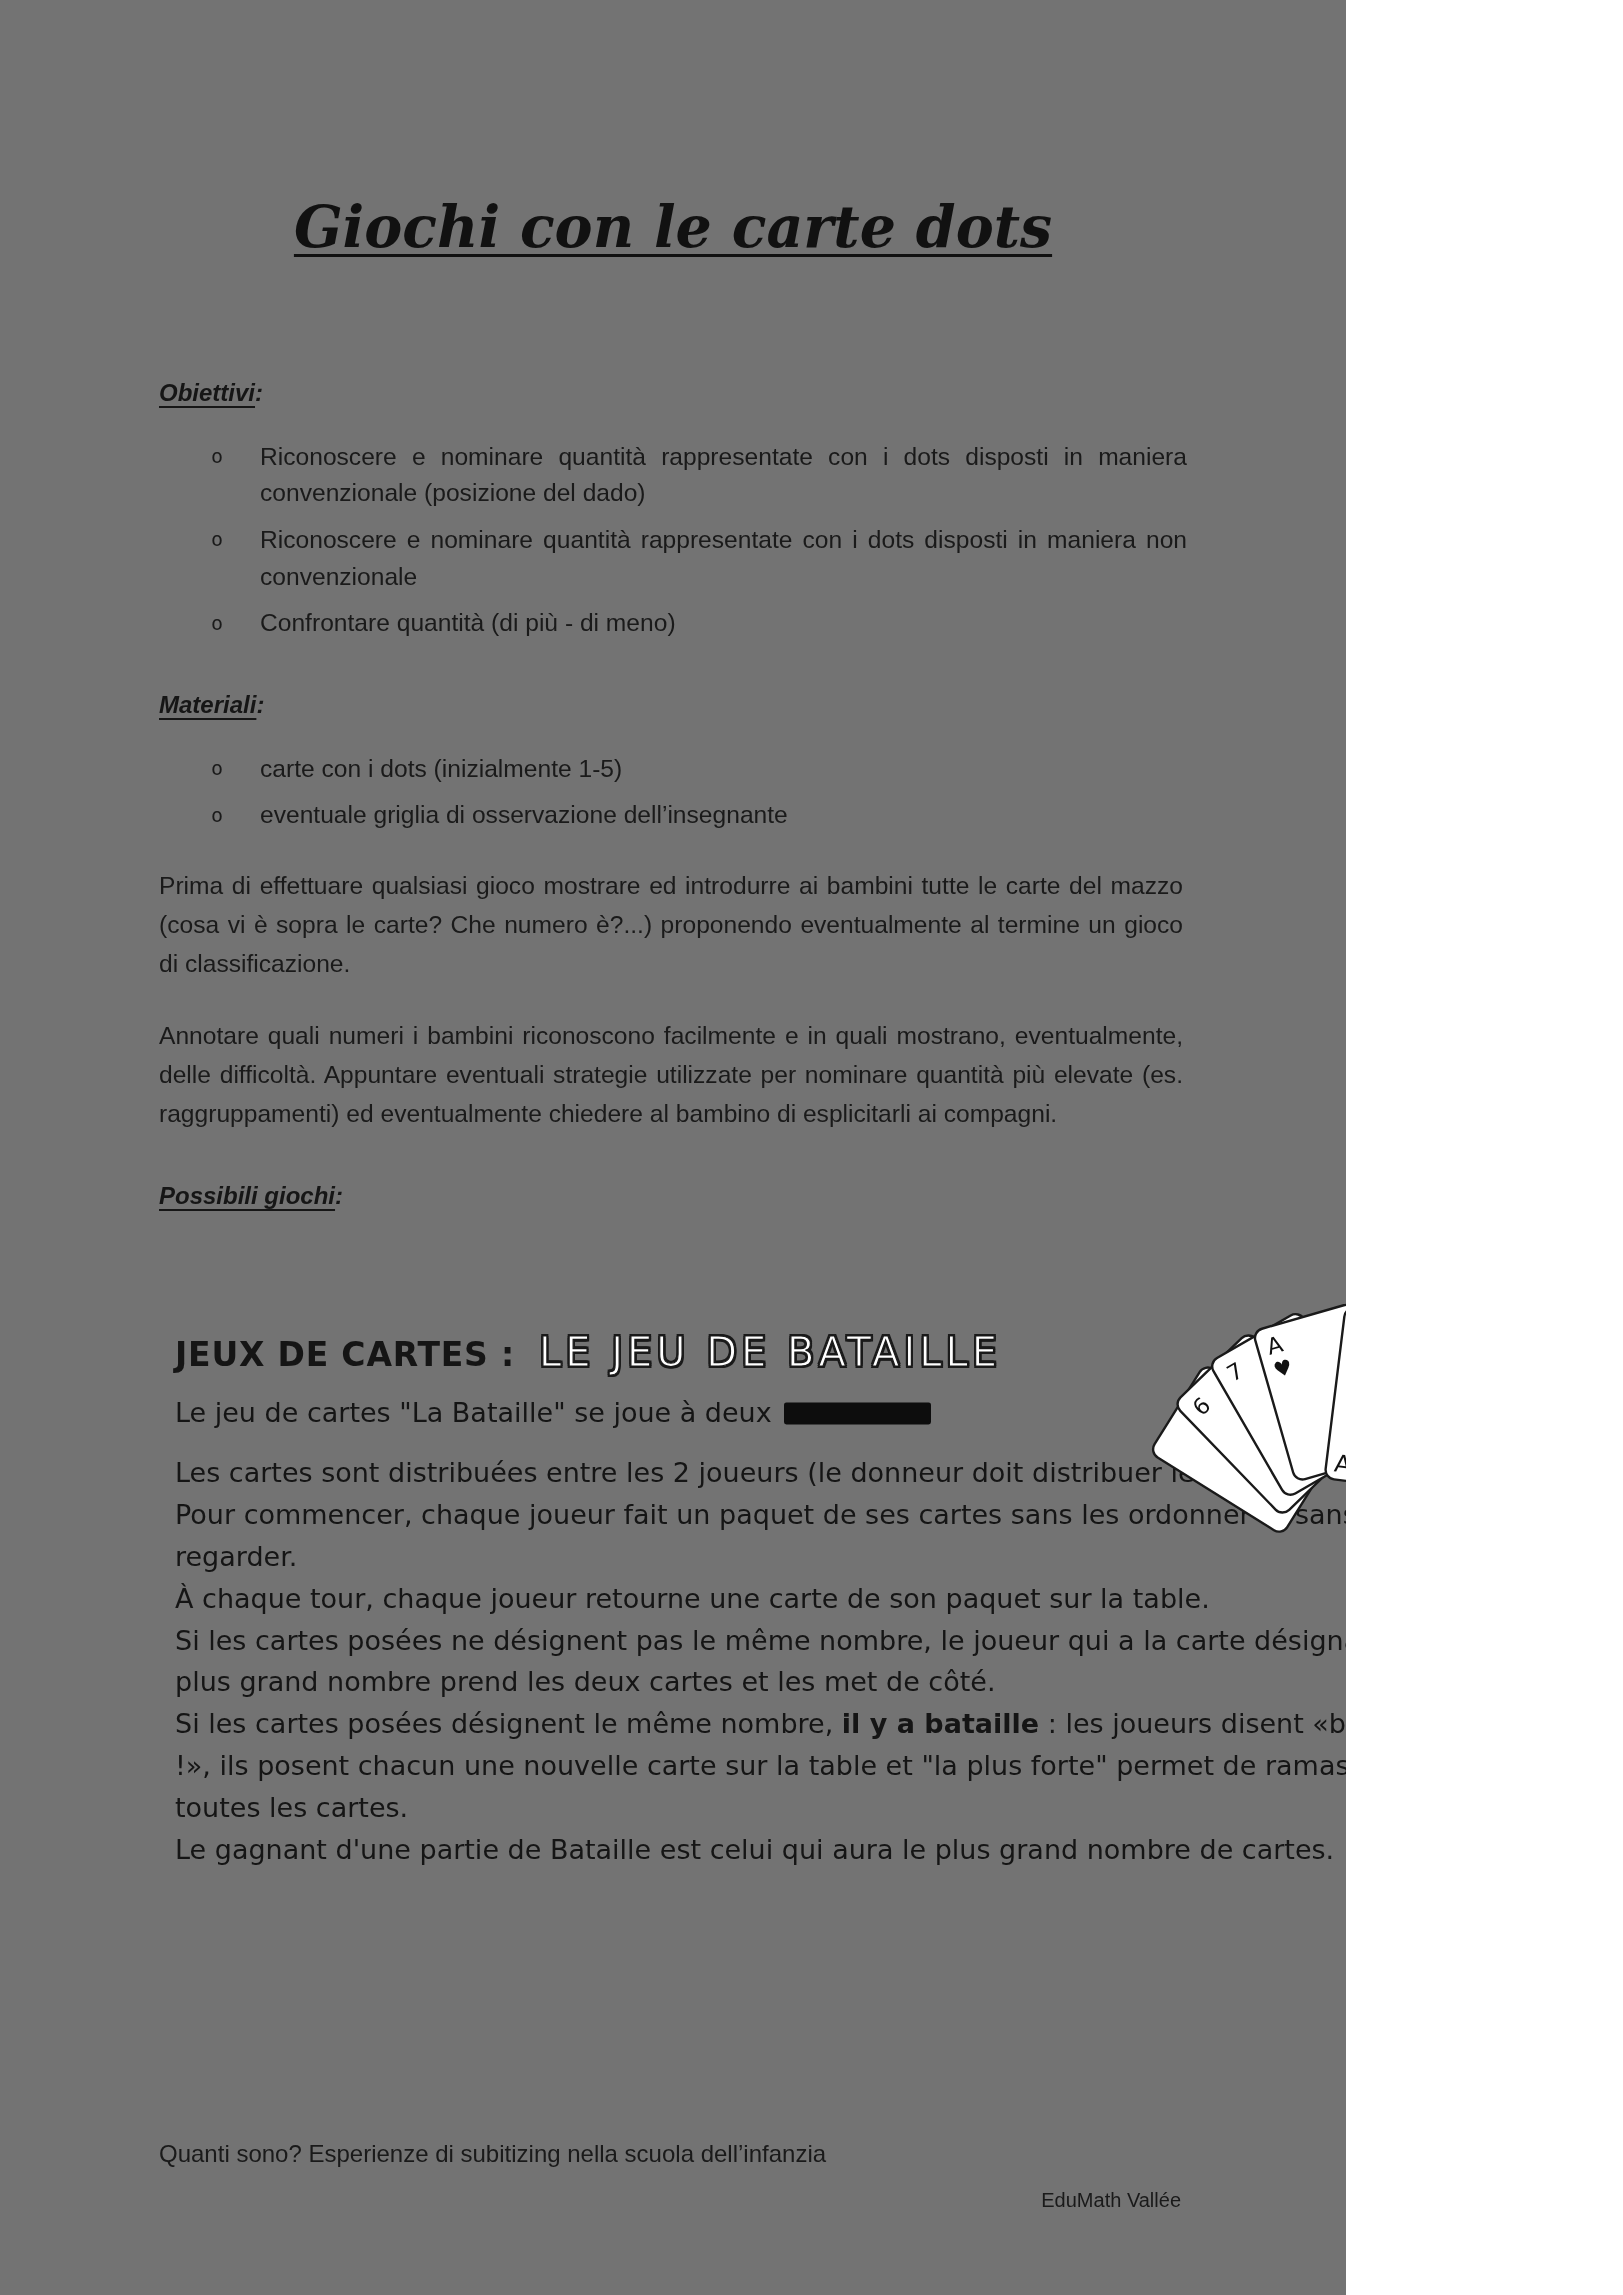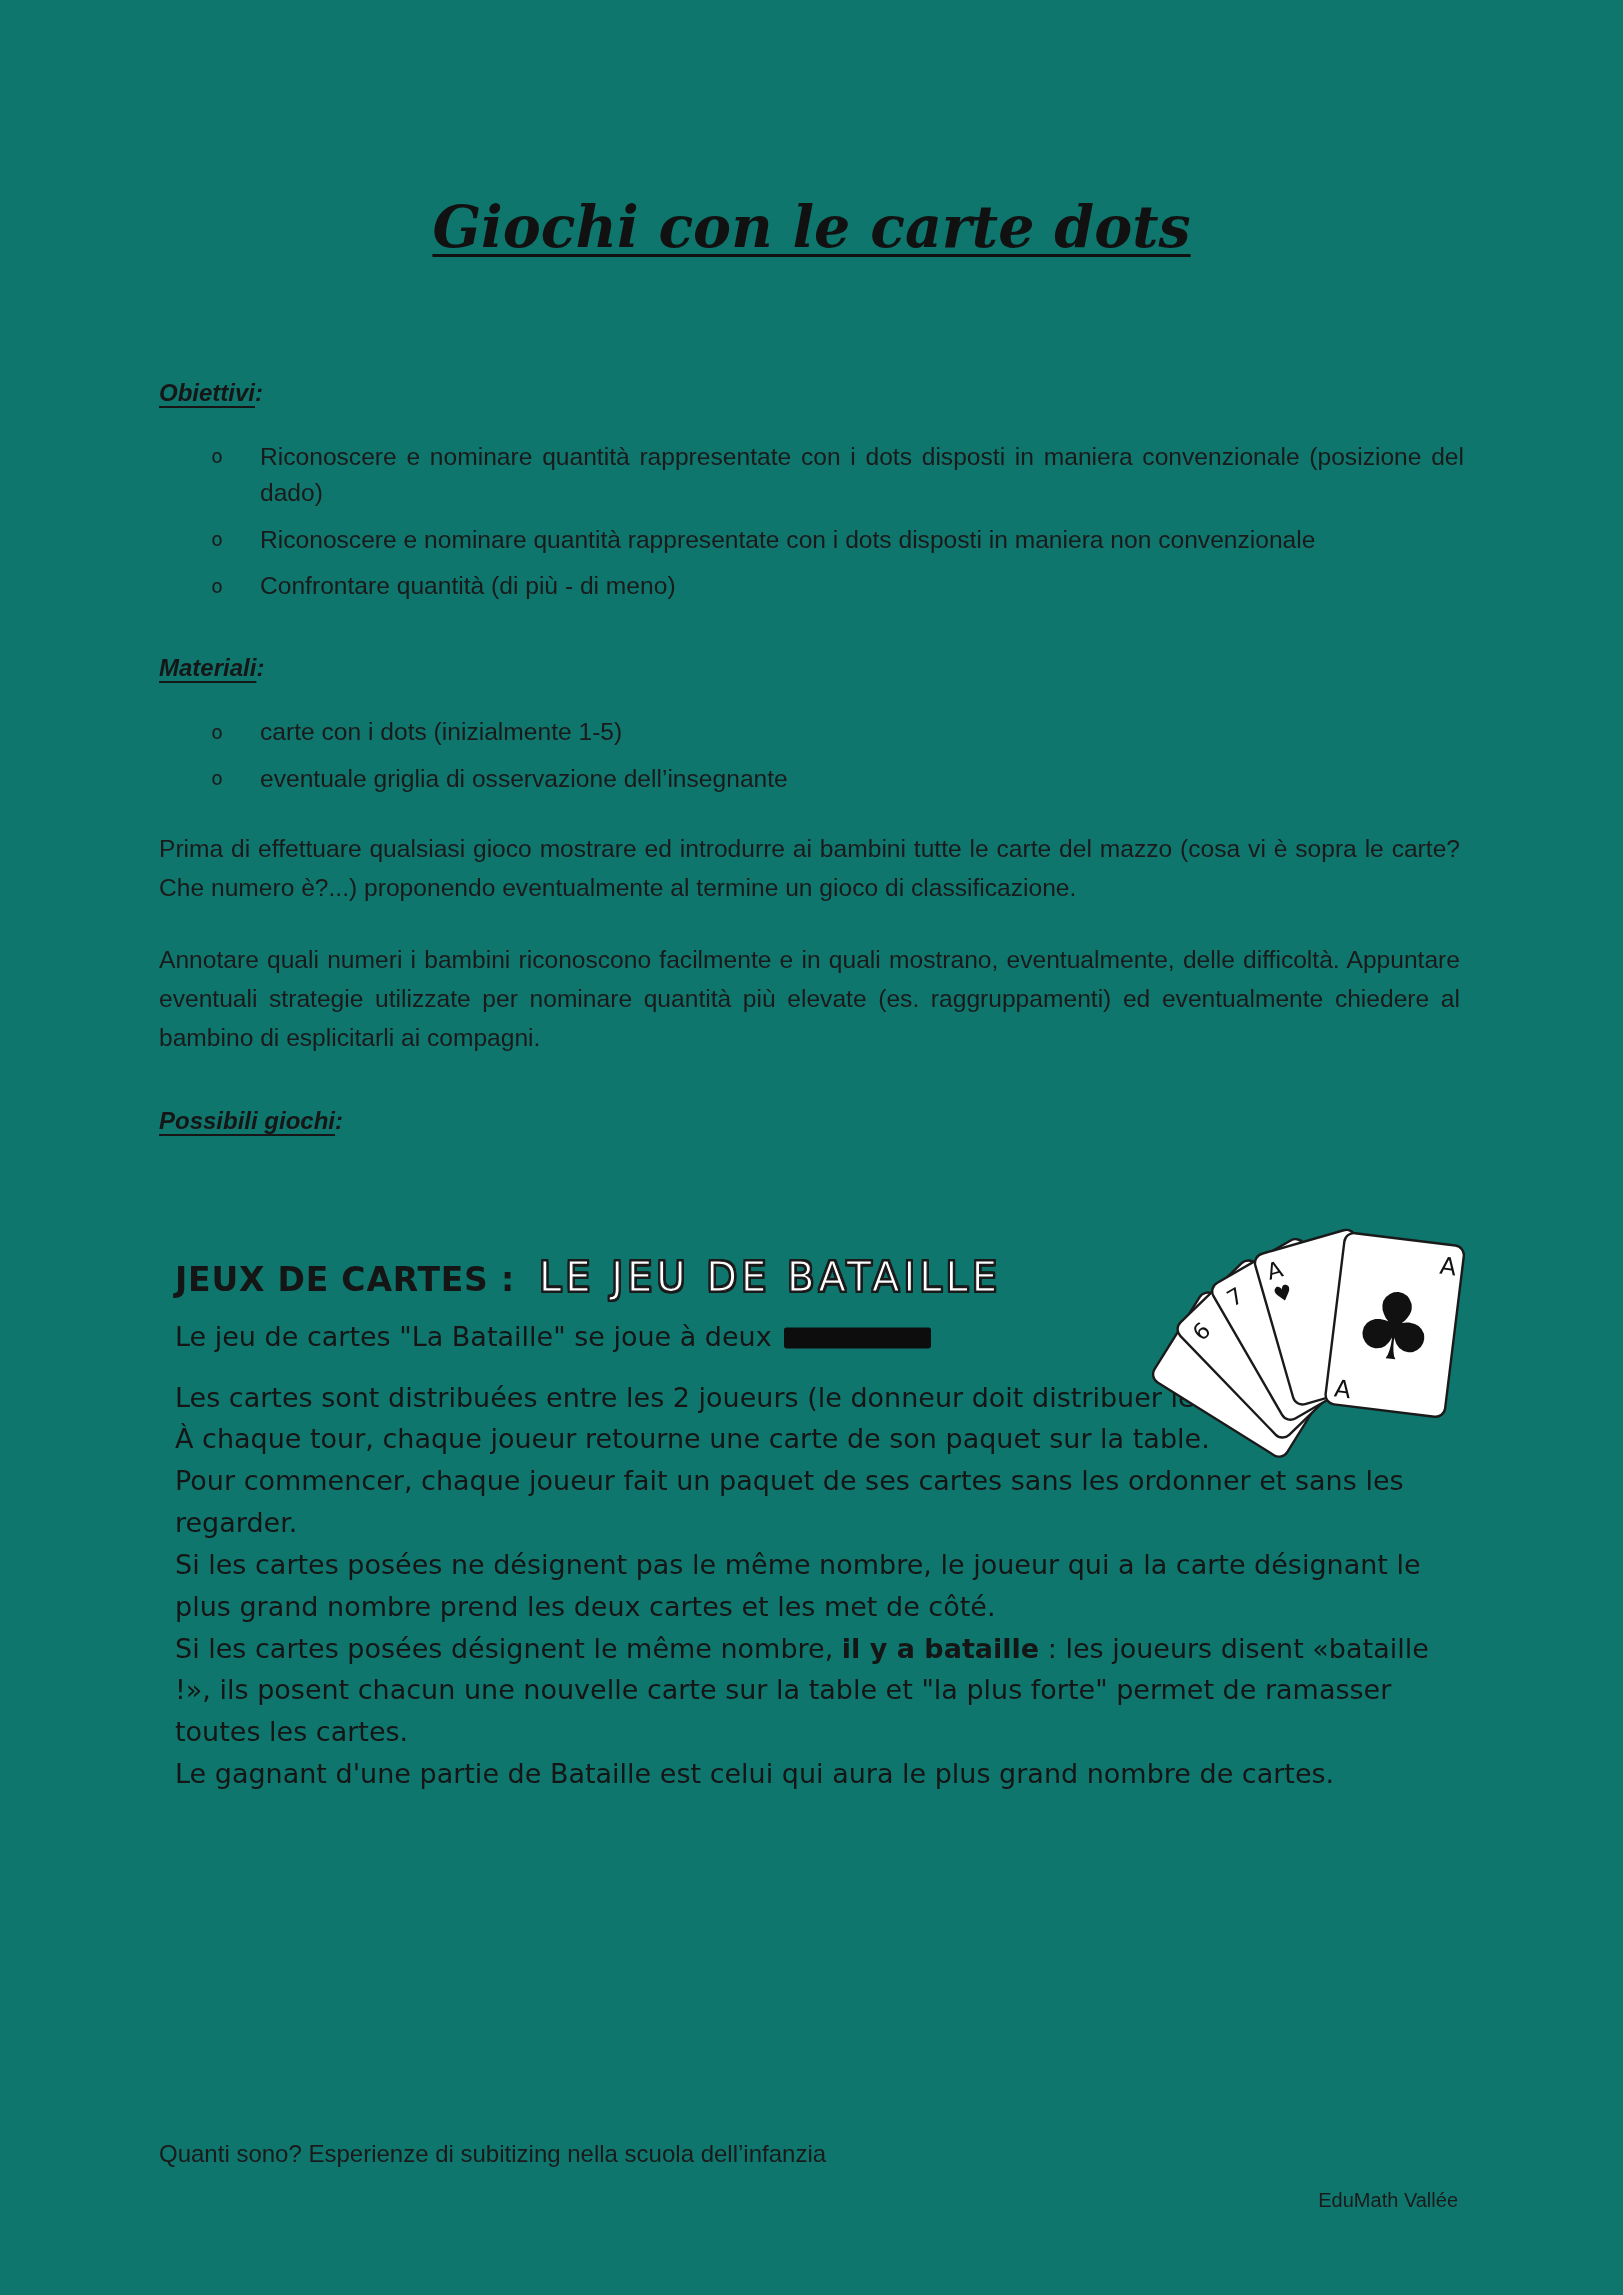--- a/index.html
+++ b/index.html
@@ -2,23 +2,23 @@
 <html lang="it" style="font-size:12.7px"><head>
 <meta charset="utf-8">
 <style>
   html, body {
     margin: 0;
     padding: 0;
     background: #ffffff;
   }
   .page {
     position: relative;
-    width: 1623px;
+    width: 1346px;
     height: 2295px;
-    background: #0f766e;
+    background: #737373;
     box-sizing: border-box;
     padding: 194px 159px 0 159px;
     font-family: "Liberation Sans", sans-serif;
     color: #1a1a1a;
     overflow: hidden;
   }
   .doc-title {
     font-family: "DejaVu Serif", serif;
     font-style: italic;
     font-weight: 700;
@@ -232,22 +232,22 @@
       <span class="fig-label">JEUX DE CARTES :</span><span class="fig-title">LE JEU DE BATAILLE</span>
     </div>
 
     <p class="fig-line">
       <span>Le jeu de cartes "La Bataille" se joue à deux</span><span class="redaction"></span>
     </p>
 
 
     <div class="fig-body">
       <p>Les cartes sont distribuées entre les 2 joueurs (le donneur doit distribuer le total).</p>
+      <p>Pour commencer, chaque joueur fait un paquet de ses cartes sans les ordonner et sans les regarder.</p>
       <p>À chaque tour, chaque joueur retourne une carte de son paquet sur la table.</p>
-      <p>Pour commencer, chaque joueur fait un paquet de ses cartes sans les ordonner et sans les regarder.</p>
       <p>Si les cartes posées ne désignent pas le même nombre, le joueur qui a la carte désignant le plus grand nombre prend les deux cartes et les met de côté.</p>
       <p><span>Si les cartes posées désignent le même nombre, </span><strong>il y a bataille</strong><span> : les joueurs disent «bataille !», ils posent chacun une nouvelle carte sur la table et "la plus forte" permet de ramasser toutes les cartes.</span></p>
       <p>Le gagnant d'une partie de Bataille est celui qui aura le plus grand nombre de cartes.</p>
     </div>
 
   </div>
 
   <div class="footer-left">Quanti sono? Esperienze di subitizing nella scuola dell’infanzia</div>
   <div class="footer-right">EduMath Vallée</div>
 

